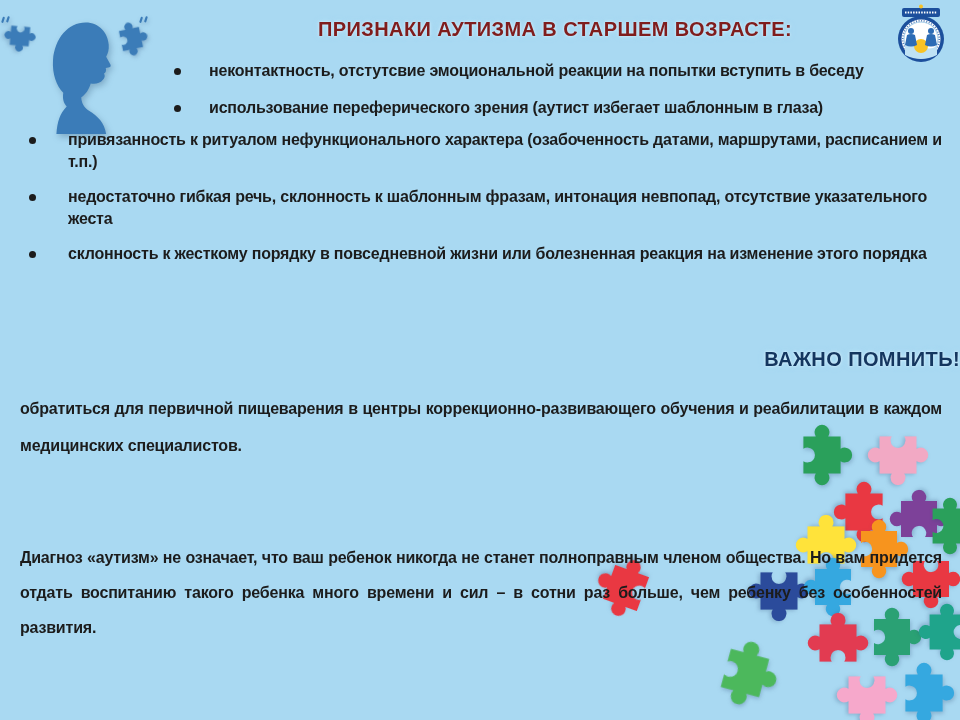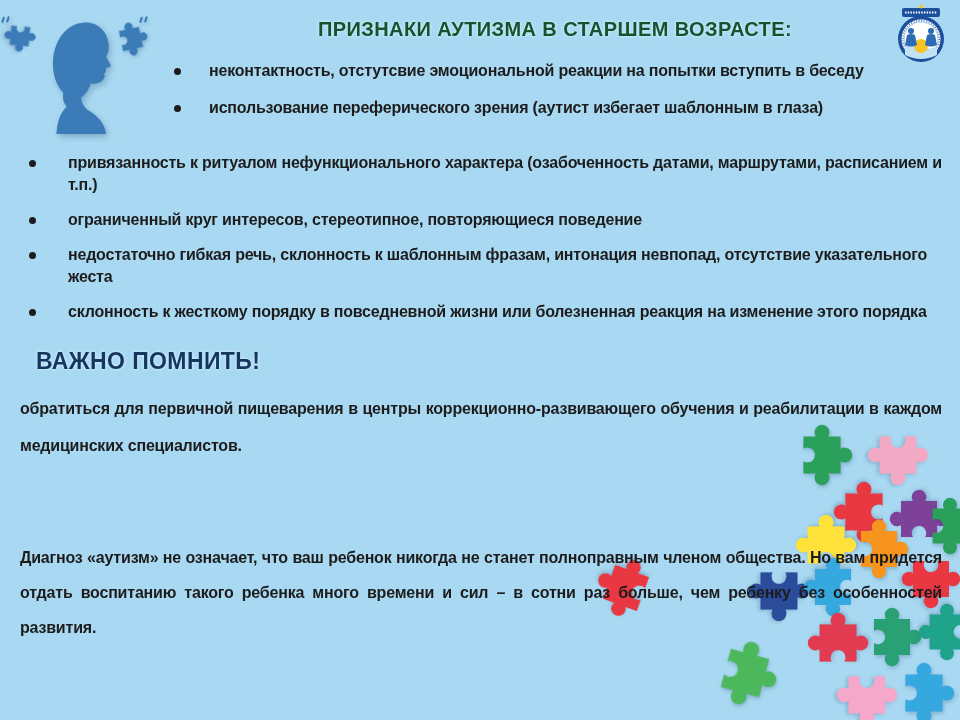--- a/index.html
+++ b/index.html
@@ -7,29 +7,29 @@
   .page{position:relative;width:960px;height:720px;background:#A9D9F2;overflow:hidden;}
 
   
   .pz{position:absolute;z-index:0;filter:drop-shadow(1px 2px 2px rgba(40,70,110,.28));}
   .head-svg{position:absolute;left:34px;top:14px;width:86px;height:120px;z-index:1;
             filter:drop-shadow(2px 3px 3px rgba(50,85,120,.35));}
   .logo-svg{position:absolute;right:12px;top:4px;width:54px;height:62px;z-index:1;}
 
   
   .txt{position:absolute;z-index:2;color:#1C1C1C;font-weight:700;letter-spacing:-0.2px;}
-  .title{left:150px;right:0;top:18px;text-align:center;font-size:20px;color:#14532d;
+  .title{left:150px;right:0;top:18px;text-align:center;font-size:20px;color:#7f1d1d;
          letter-spacing:.4px;
          text-shadow:0 0 3px rgba(232,247,255,.95),0 0 7px rgba(170,222,248,.9);}
-  .h2{left:0;right:0;top:348px;text-align:left;font-size:23px;color:#14365F;
+  .h2{left:0;right:0;top:348px;text-align:right;font-size:20px;color:#14365F;
       letter-spacing:.4px;
       text-shadow:0 0 3px rgba(232,247,255,.95),0 0 7px rgba(170,222,248,.9);padding-left:36px;}
 
   .list1{left:174px;top:60px;right:20px;}
-  .list2{left:29px;top:129px;right:18px;margin-top:23px;}
+  .list2{left:29px;top:129px;right:18px;}
   .brow{display:flex;align-items:flex-start;justify-content:center;}
   .list1 .brow{margin-bottom:15px;}
   .list2 .brow{margin-bottom:13px;}
   .dot{flex:0 0 7px;width:7px;height:7px;border-radius:50%;background:#1C1C1C;margin-top:8px;}
   .list1 .btxt{margin-left:28px;}
   .list2 .btxt{margin-left:32px;}
   .btxt{flex:1;font-size:16px;line-height:22px;}
   .btxt .wrap2{line-height:25px;}
 
   .para{left:20px;right:18px;font-size:16px;}
@@ -159,26 +159,20 @@
   <div class="txt list2">
     <div class="brow">
       <span class="dot"></span>
       <div class="btxt">
           <div>привязанность к ритуалом нефункционального характера (озабоченность датами, маршрутами, расписанием и т.п.)</div>
         </div>
     </div>
     <div class="brow">
       <span class="dot"></span>
       <div class="btxt">
-          <div>ограниченный круг интересов, стереотипное, повторяющиеся поведение</div>
-        </div>
-    </div>
-    <div class="brow">
-      <span class="dot"></span>
-      <div class="btxt">
           <div>недостаточно гибкая речь, склонность к шаблонным фразам, интонация невпопад, отсутствие указательного жеста</div>
         </div>
     </div>
     <div class="brow">
       <span class="dot"></span>
       <div class="btxt">
           <div>склонность к жесткому порядку в повседневной жизни или болезненная реакция на изменение этого порядка</div>
         </div>
     </div>
   </div>

